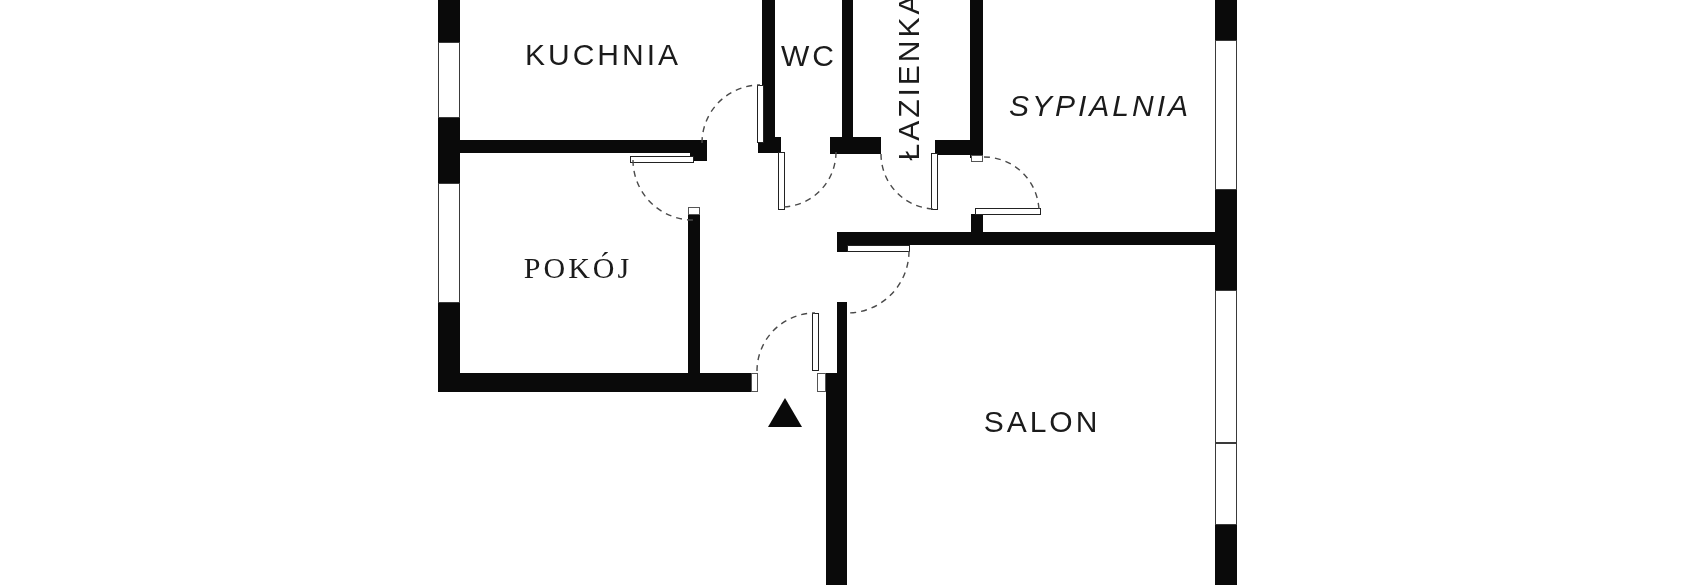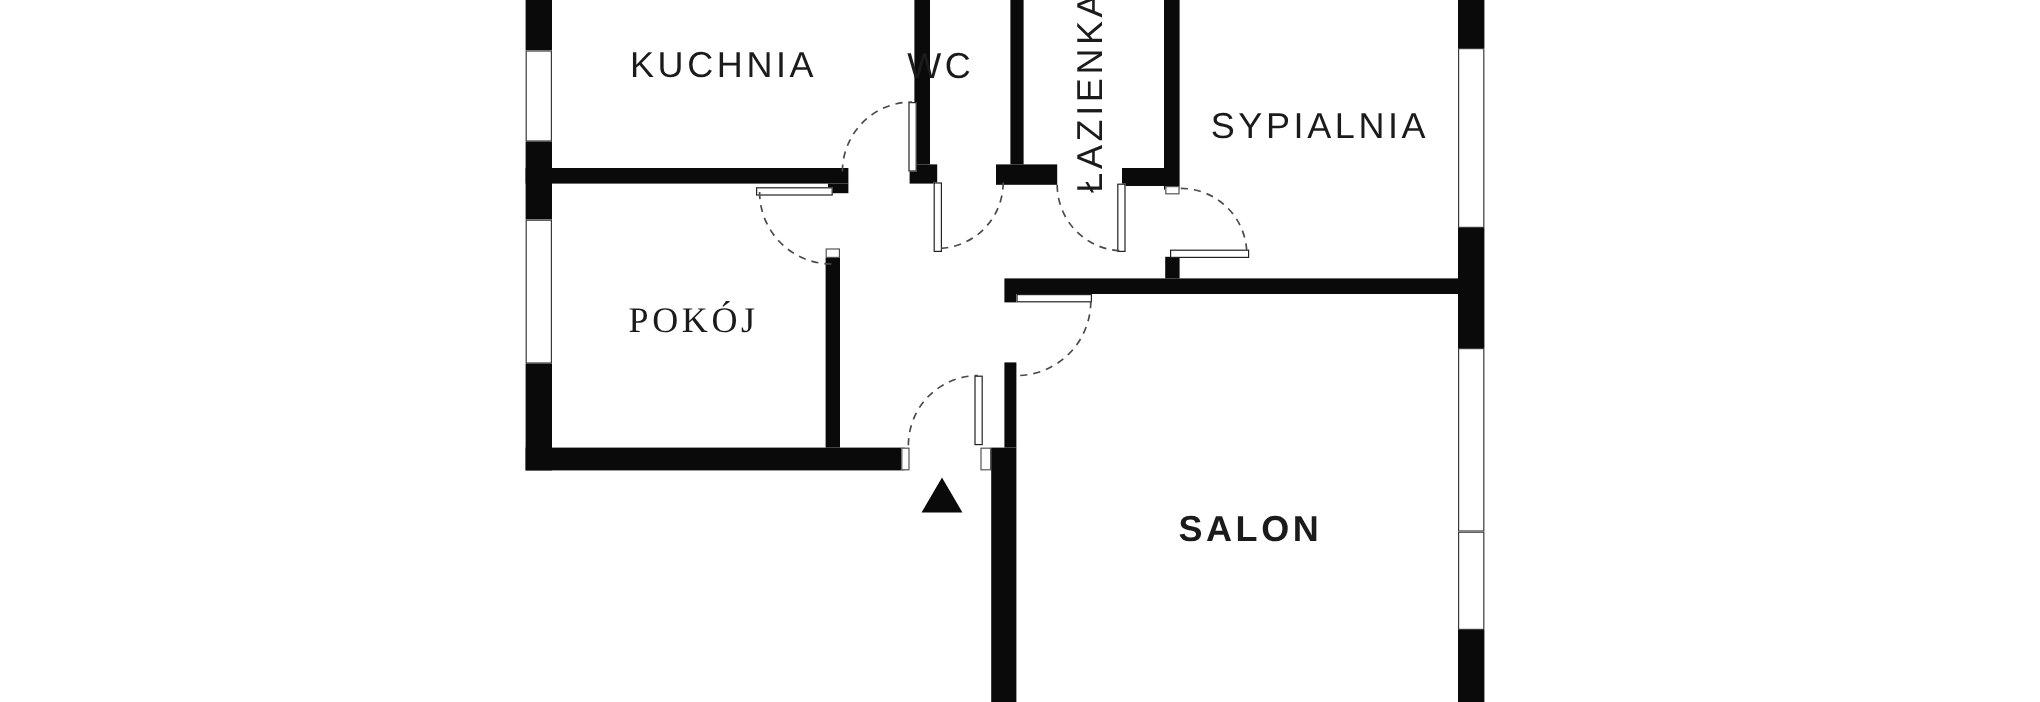--- a/index.html
+++ b/index.html
@@ -80,19 +80,19 @@
     <path class="arc" d="M 881 154 A 55 55 0 0 0 936 209"></path>
     <path class="arc" d="M 633 160 A 60 60 0 0 0 693 220"></path>
     <path class="arc" d="M 984 157 A 55 55 0 0 1 1039 212"></path>
     <path class="arc" d="M 909 251 A 62 62 0 0 1 847 313"></path>
     <path class="arc" d="M 757 371 A 58 58 0 0 1 815 313"></path>
   </svg>
 
   <div class="entrance-triangle" style="left:768px;top:398px;"></div>
 
   <span class="room-label" style="left:603px;top:55px;">KUCHNIA</span>
-  <span class="room-label" style="left:784px;top:56px;">WC</span>
+  <span class="room-label" style="left:809px;top:56px;">WC</span>
   <span class="room-label vertical" style="left:909px;top:76px;">ŁAZIENKA</span>
-  <span class="room-label" style="left:1100px;top:106px;">SYPIALNIA</span>
+  <span class="room-label" style="left:1100px;top:106px;font-style:italic;">SYPIALNIA</span>
   <span class="room-label" style="left:578px;top:268px;font-family:Liberation Serif, serif;">POKÓJ</span>
-  <span class="room-label" style="left:1042px;top:442px;font-weight:bold;">SALON</span>
+  <span class="room-label" style="left:1042px;top:422px;">SALON</span>
 
 </div>
 
 </body></html>

